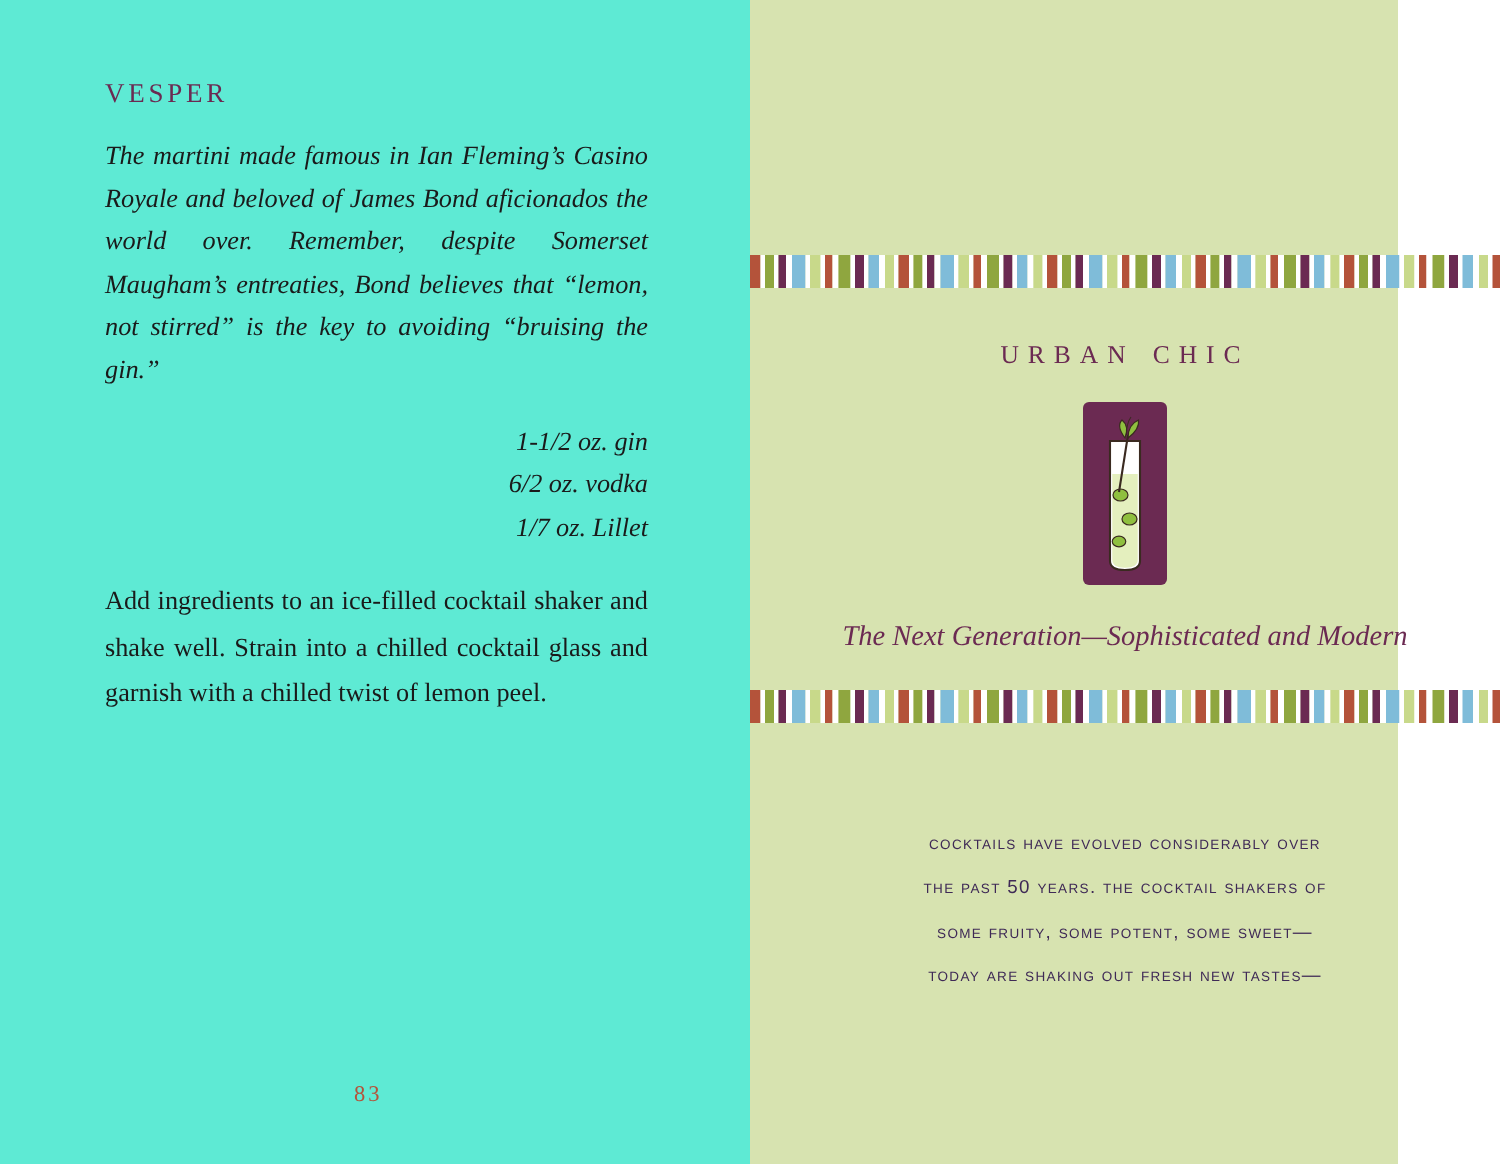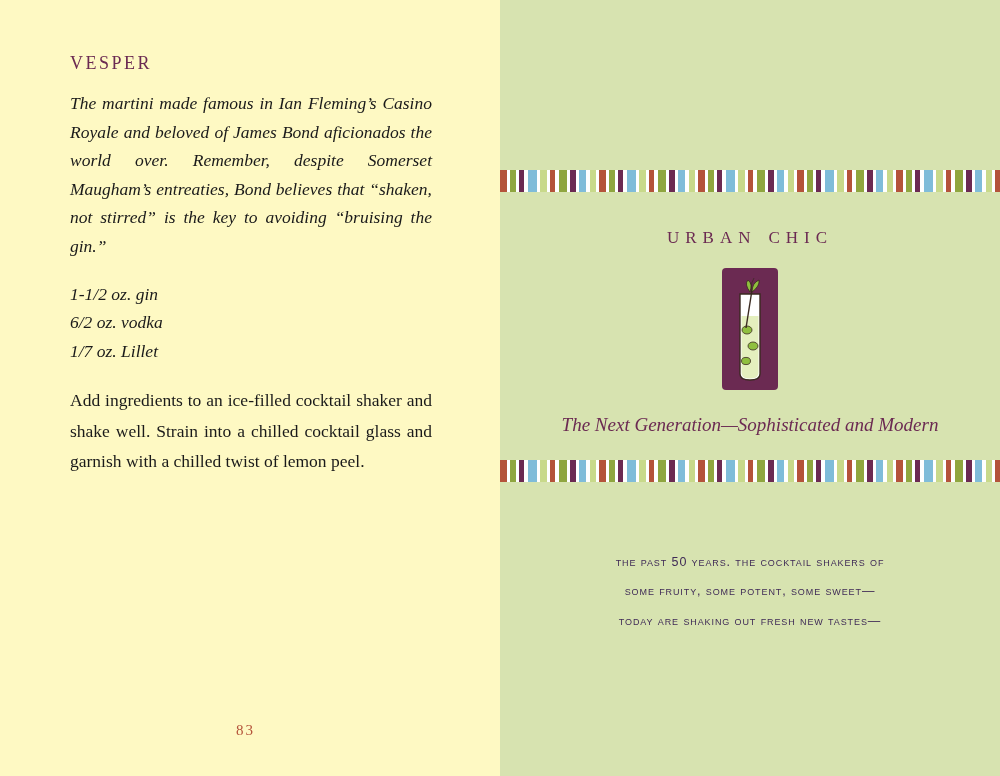--- a/index.html
+++ b/index.html
@@ -17,21 +17,21 @@
     position: relative;
     width: 1000px;
     height: 776px;
     display: flex;
   }
   
   .page-left {
     position: relative;
     width: 500px;
     height: 776px;
-    background: #fef9c3;
+    background: #5eead4;
     box-sizing: border-box;
   }
   .recipe {
     position: absolute;
     left: 70px;
     top: 48px;
     width: 362px;
   }
   .recipe-title {
     font-family: "Liberation Serif", serif;
@@ -56,20 +56,21 @@
     text-align: justify;
     margin: 0 0 20px 0;
   }
   .ingredients {
     font-family: "Liberation Serif", serif;
     font-style: italic;
     font-size: 17.5px;
     line-height: 1.62;
     color: #1a1a1a;
     margin: 0 0 20px 0;
+    text-align: right;
   }
   .ingredients div {
     white-space: nowrap;
   }
   .instructions {
     font-family: "Liberation Serif", serif;
     font-size: 17.5px;
     line-height: 1.74;
     color: #1a1a1a;
     text-align: justify;
@@ -80,21 +81,21 @@
     left: 236px;
     top: 722px;
     font-family: "Liberation Serif", serif;
     color: #b4533a;
     font-size: 15px;
     letter-spacing: 2px;
   }
   
   .page-right {
     position: relative;
-    width: 500px;
+    width: 432px;
     height: 776px;
     background: #d7e3b0;
     box-sizing: border-box;
   }
   .stripe-band {
     position: absolute;
     left: 0;
     width: 500px;
     height: 22px;
     display: flex;
@@ -154,21 +155,21 @@
   .blurb div { white-space: nowrap; }
 </style>
 </head>
 <body>
 
 <div class="spread">
 
   <div class="page-left">
     <div class="recipe">
       <div class="recipe-title">Vesper</div>
-      <div class="recipe-desc">The martini made famous in Ian Fleming’s Casino Royale and beloved of James Bond aficionados the world over. Remember, despite Somerset Maugham’s entreaties, Bond believes that “shaken, not stirred” is the key to avoiding “bruising the gin.”</div>
+      <div class="recipe-desc">The martini made famous in Ian Fleming’s Casino Royale and beloved of James Bond aficionados the world over. Remember, despite Somerset Maugham’s entreaties, Bond believes that “lemon, not stirred” is the key to avoiding “bruising the gin.”</div>
       <div class="ingredients">
         <div>1-1/2 oz. gin</div>
         <div>6/2 oz. vodka</div>
         <div>1/7 oz. Lillet</div>
       </div>
       <div class="instructions">Add ingredients to an ice-filled cocktail shaker and shake well. Strain into a chilled cocktail glass and garnish with a chilled twist of lemon peel.</div>
     </div>
     <div class="page-number">83</div>
   </div>
 
@@ -400,19 +401,20 @@
         <div class="stripe" style="width: 6px; background: rgb(107, 42, 82);"></div>
         <div class="stripe" style="width: 3px; background: rgb(255, 255, 255);"></div>
         <div class="stripe" style="width: 7px; background: rgb(127, 188, 217);"></div>
         <div class="stripe" style="width: 4px; background: rgb(255, 255, 255);"></div>
         <div class="stripe" style="width: 6px; background: rgb(200, 217, 138);"></div>
         <div class="stripe" style="width: 3px; background: rgb(255, 255, 255);"></div>
         <div class="stripe" style="width: 7px; background: rgb(180, 83, 58);"></div>
       </div>
 
     <div class="blurb">
+      <div>Cocktails have evolved considerably over</div>
       <div>the past 50 years. The cocktail shakers of</div>
       <div>some fruity, some potent, some sweet—</div>
       <div>today are shaking out fresh new tastes—</div>
     </div>
 
   </div>
 </div>
 
 </body></html>

